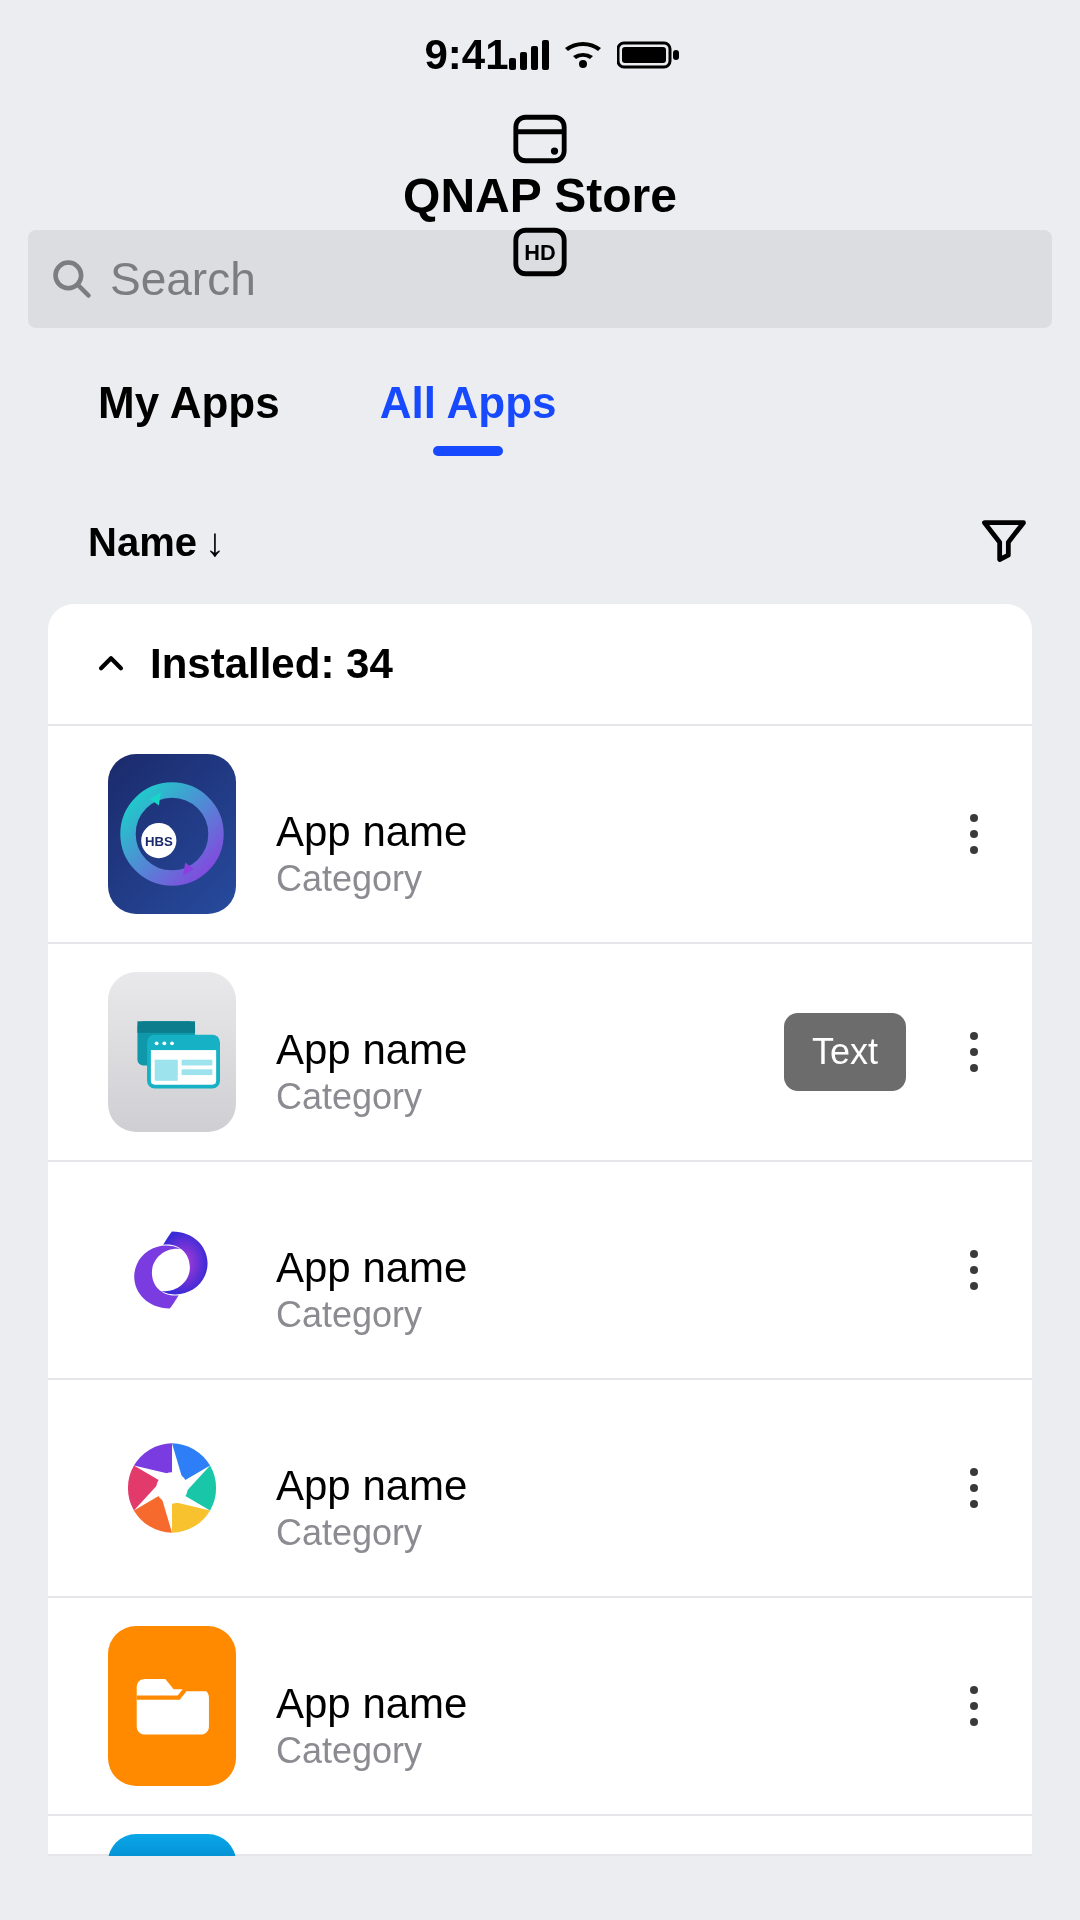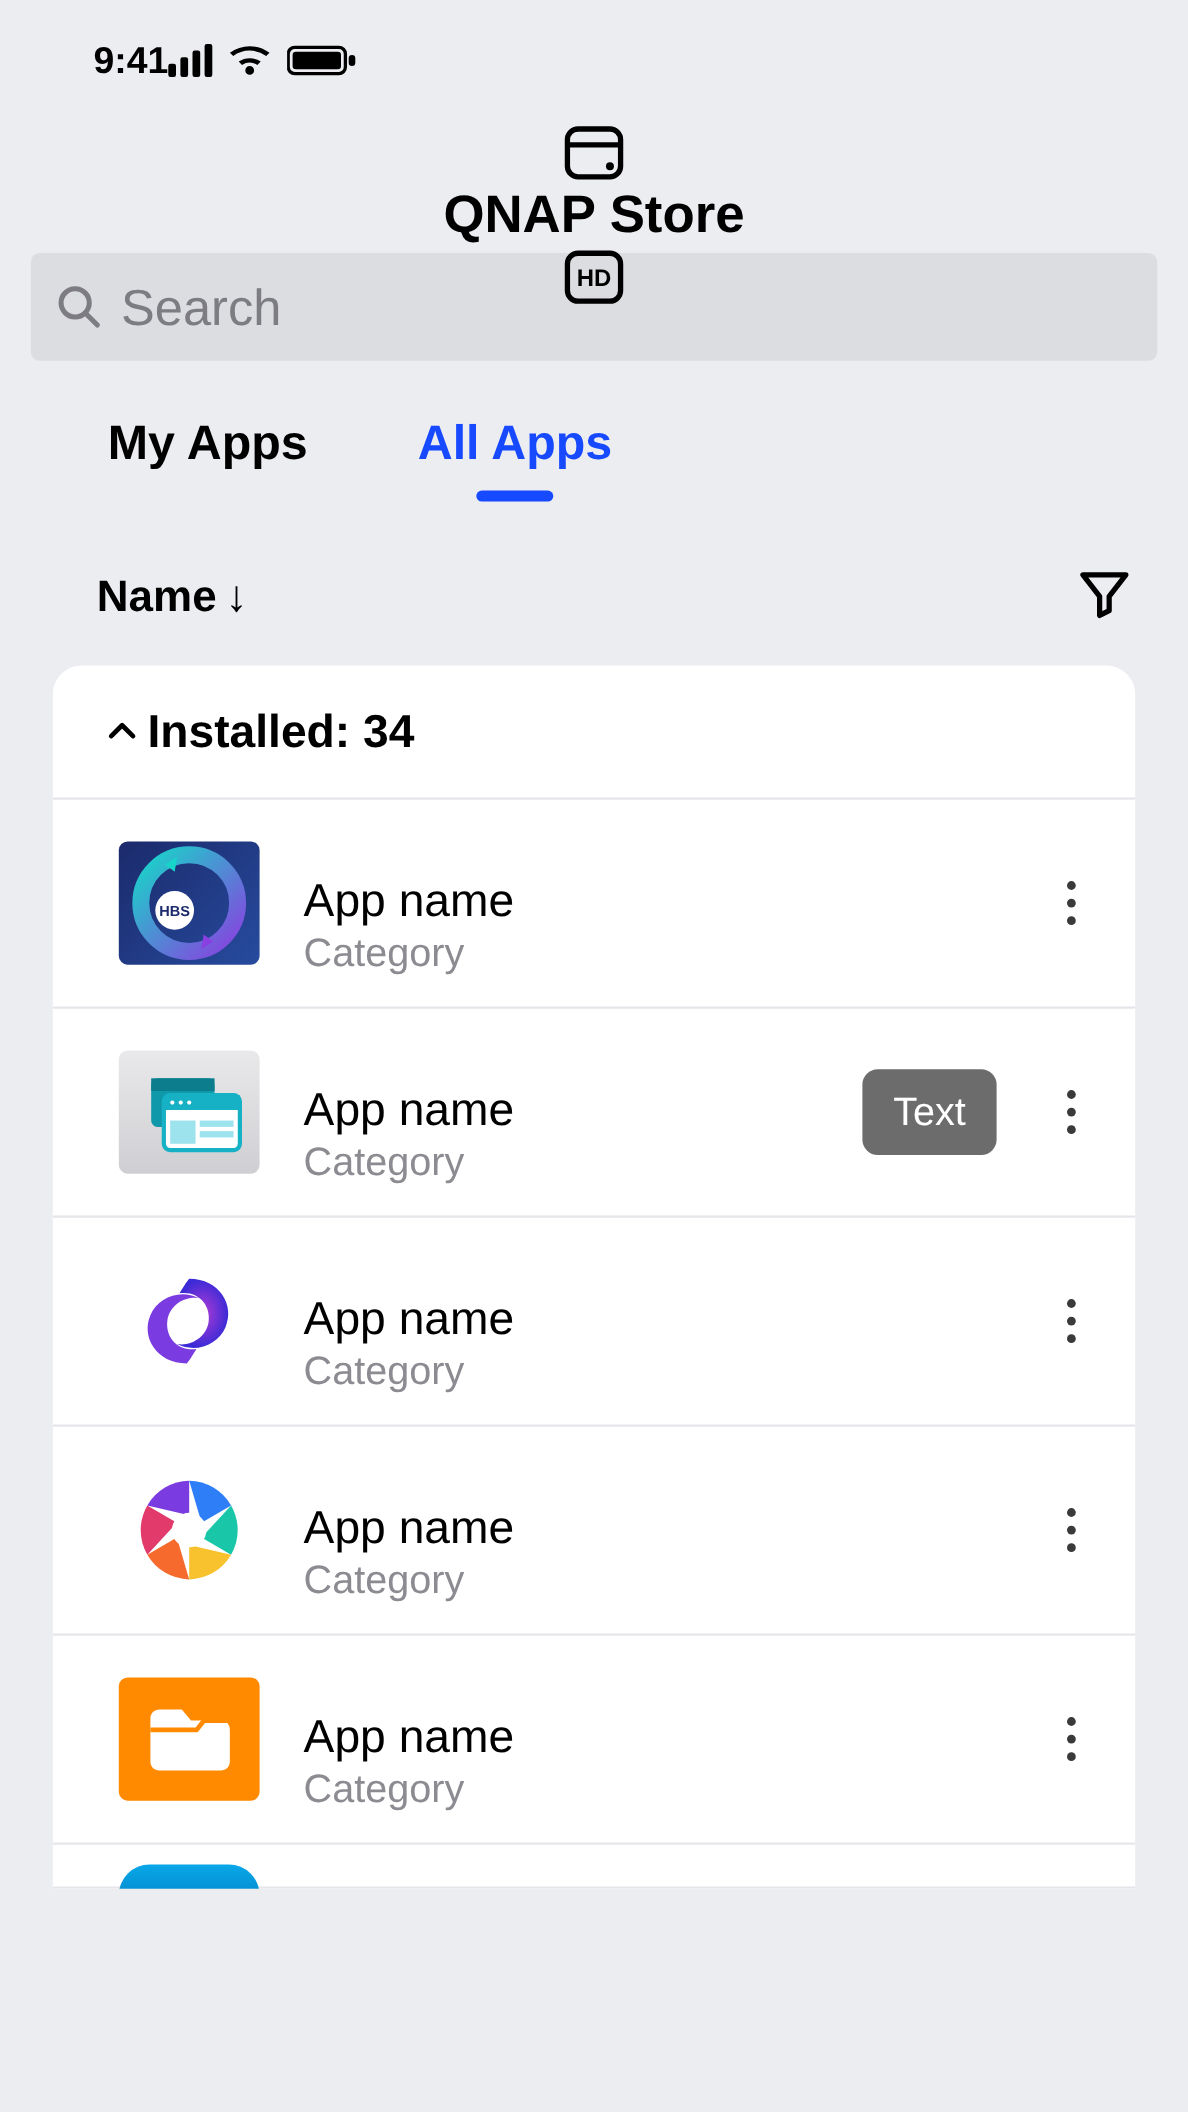--- a/index.html
+++ b/index.html
@@ -9,23 +9,23 @@
       background: #ecedf1;
       color: #000;
       overflow: hidden;
     }
 
     
     .status-bar {
       height: 110px;
       display: flex;
       align-items: center;
-      justify-content: flex-start;
+      justify-content: center;
       padding: 0 60px 0 85px;
-      font-size: 34px;
+      font-size: 42px;
       font-weight: 700;
     }
     .status-right { display:flex; align-items:center; gap:14px; }
     .sig-bars { display:flex; align-items:flex-end; gap:4px; }
     .sig-bars span { width:7px; background:#000; border-radius:2px; }
     .sig-bars span:nth-child(1){height:12px}
     .sig-bars span:nth-child(2){height:18px}
     .sig-bars span:nth-child(3){height:24px}
     .sig-bars span:nth-child(4){height:30px}
     .wifi-icon svg, .battery-icon svg { display:block; }
@@ -105,36 +105,36 @@
 
     
     .list-card{
       margin: 0 48px;
       background:#fff;
       border-radius:26px 26px 0 0;
       overflow:hidden;
     }
     .section-header{
       display:flex; align-items:center;
-      gap:6px;
+      gap:22px;
       padding: 36px 36px 36px 46px;
       font-size:42px; font-weight:700;
       border-bottom:2px solid #e6e6ea;
     }
     .section-header svg{ width:34px; height:34px; }
 
     .app-row{
       display:flex; align-items:center;
       padding: 28px 30px 28px 60px;
       border-bottom:2px solid #e6e6ea;
       gap: 40px;
     }
     .app-icon{
-      width:128px; height:112px;
-      border-radius:8px;
+      width:128px; height:160px;
+      border-radius:28px;
       flex-shrink:0;
       display:flex; align-items:center; justify-content:center;
     }
     .app-text{ flex:1; min-width:0;margin-top:40px; }
     .app-name{ font-size:42px; font-weight:500; }
     .app-cat{ font-size:36px; color:#8b8b91; margin-top:2px; }
     .badge{
       background:#6c6c6c; color:#fff;
       font-size:36px; padding:18px 28px;
       border-radius:14px;

